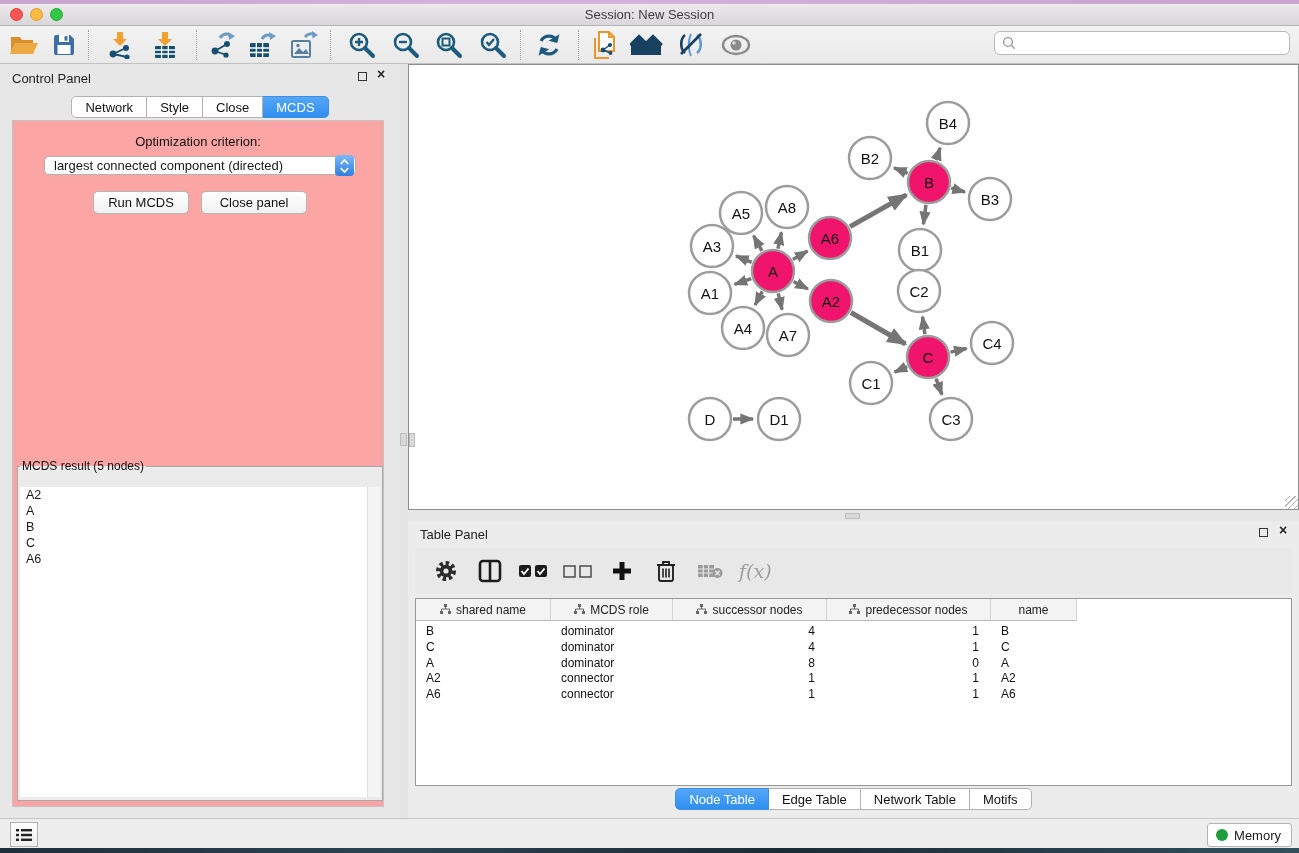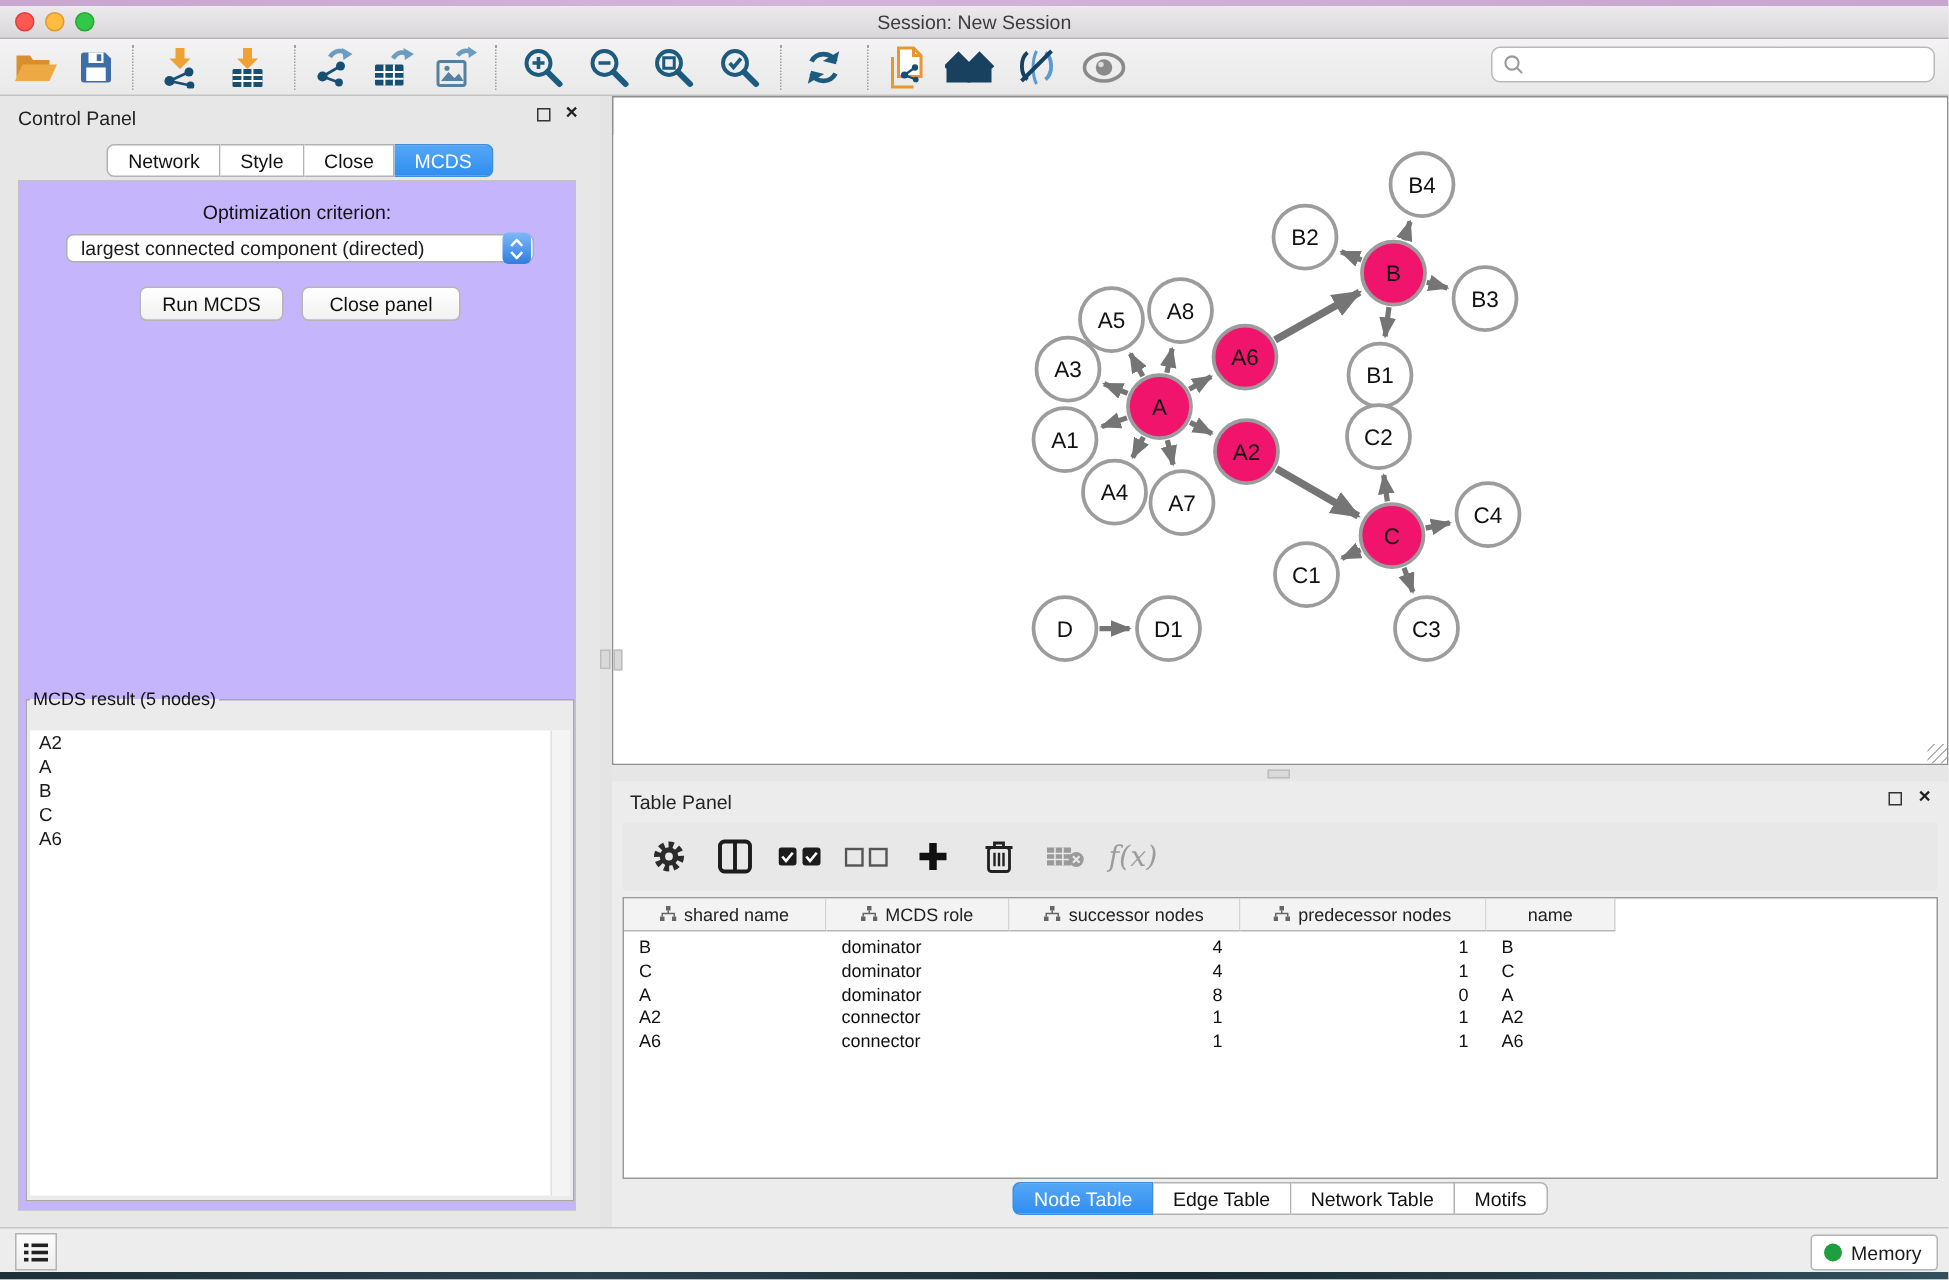--- a/index.html
+++ b/index.html
@@ -28,21 +28,21 @@
   .control-panel { left:0; top:64px; width:400px; height:754px; background:#e7e7e7; }
   .panel-title { font-size:13px; color:#222;text-align:right; }
   .win-btn { font-size:12px; color:#333; cursor:pointer; line-height:11px; }
   .float-glyph { width:9px; height:9px; border:1.5px solid #333; display:inline-block; }
   .x-glyph { font-weight:bold; font-size:14px; color:#222; }
   .seg-row { display:flex; }
   .seg { border:1px solid #b2b2b2; border-left:none; background:#fff; font-size:13px; padding:2px 13px; height:22px; line-height:17px; cursor:pointer; color:#111; }
   .seg:first-child { border-left:1px solid #b2b2b2; border-radius:5px 0 0 5px; }
   .seg:last-child { border-radius:0 5px 5px 0; }
   .seg.sel { background:linear-gradient(#55a7f7,#2f8ef0); border-color:#3d8ee0; color:#fff; }
-  .inner-panel { left:12px; top:56px; width:372px; height:687px; background:#c4b5fd; border:1px solid #c2c2c2; }
+  .inner-panel { left:12px; top:56px; width:372px; height:687px; background:#fca5a5; border:1px solid #c2c2c2; }
   .opt-label { width:100%; text-align:center; top:13px; font-size:13px; color:#111; }
   .dropdown { left:31px; top:35px; width:312px; height:19px; background:#fff; border:1px solid #b0b0b0; border-radius:5px; display:flex; align-items:center; cursor:pointer; }
   .dropdown .dd-text { font-size:13px; padding-left:9px; flex:1; white-space:nowrap; overflow:hidden; }
   .dd-stepper { width:19px; height:21px; margin-right:1px; border-radius:4px; background:linear-gradient(#7db9f8,#2f7de0); display:flex; flex-direction:column; align-items:center; justify-content:center; gap:2px; }
   .btn { height:23px; background:linear-gradient(#ffffff,#f1f1f1); border:1px solid #b6b6b6; border-radius:5px; font-size:13px; color:#111; text-align:center; line-height:21px; cursor:pointer; }
   fieldset.result-box { left:4px; top:338px; width:366px; height:342px; position:absolute; border:1px solid #a8a8a8; background:#ebebeb; }
   fieldset.result-box legend { font-size:12px; color:#111; margin-left:2px; padding:0 2px; }
   .result-list { position:absolute; left:2px; right:2px; top:14px; bottom:3px; background:#fff; }
   .result-item { font-size:12.5px; padding:1px 6px; height:16px; cursor:default; }
   .v-scroll { position:absolute; top:0; bottom:0; right:0; width:13px; background:#f4f4f4; border-left:1px solid #e0e0e0; }

